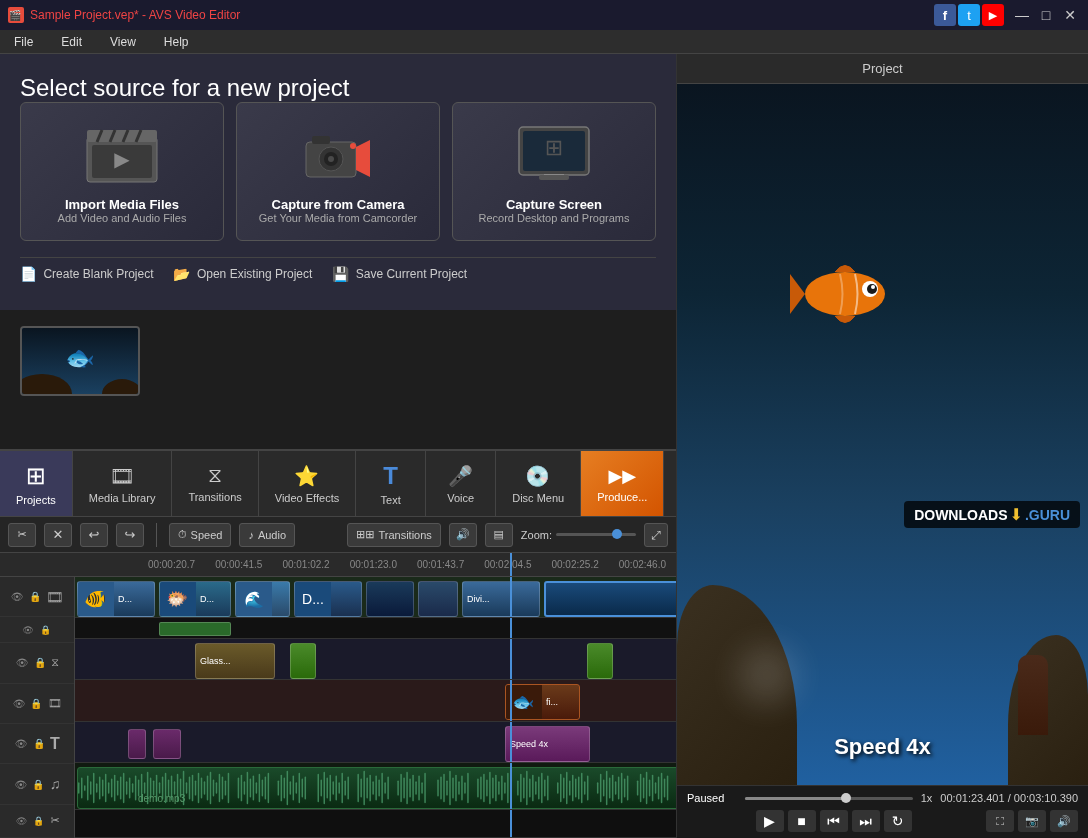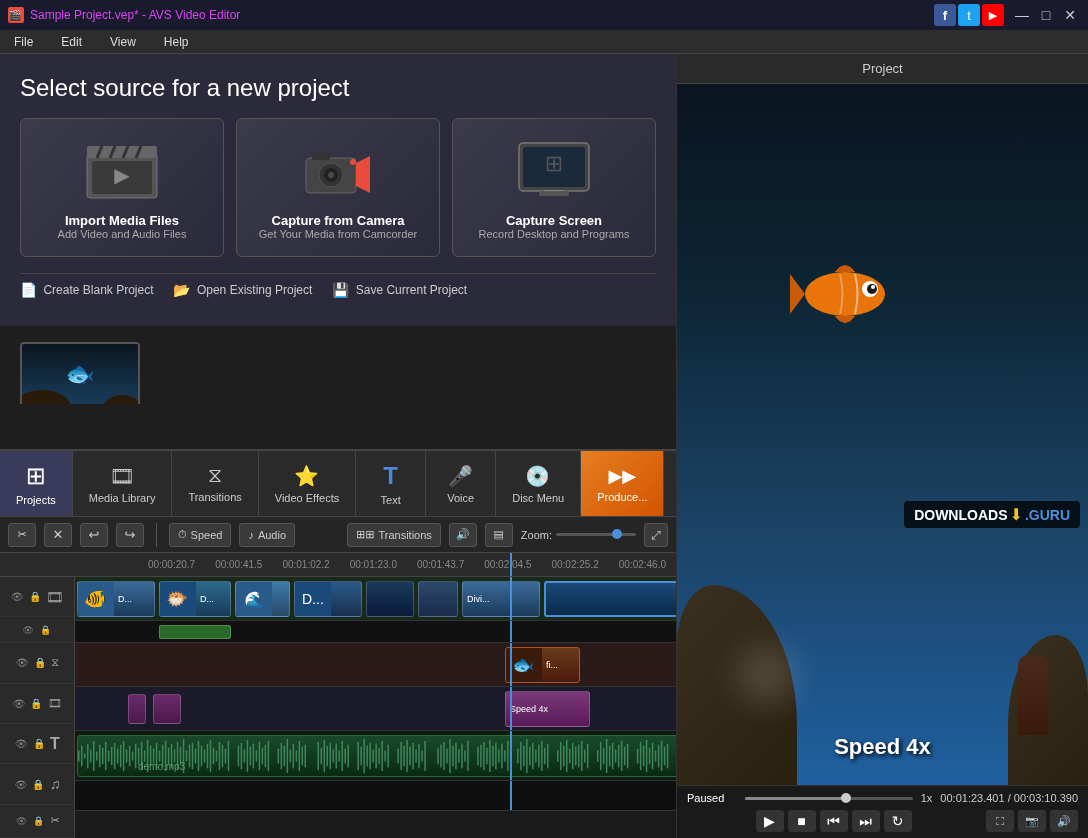--- a/index.html
+++ b/index.html
@@ -2,39 +2,39 @@
 <html><head>
   <meta charset="utf-8">
   <style>
     * { margin: 0; padding: 0; box-sizing: border-box; }
     body { width: 1088px; height: 838px; overflow: hidden; background: #2b2b2b; font-family: 'Segoe UI', Arial, sans-serif; font-size: 12px; color: #fff; }
 
     
     .titlebar { background: #1a1a2e; height: 30px; display: flex; align-items: center; padding: 0 8px; justify-content: space-between; }
     .titlebar-left { display: flex; align-items: center; gap: 6px; }
     .titlebar-icon { width: 16px; height: 16px; background: #e74c3c; border-radius: 2px; display: flex; align-items: center; justify-content: center; font-size: 10px; }
-    .titlebar-title { font-size: 12px; color: #d946ef; }
+    .titlebar-title { font-size: 12px; color: #ef4444; }
     .titlebar-controls { display: flex; gap: 4px; }
     .titlebar-btn { width: 20px; height: 20px; display: flex; align-items: center; justify-content: center; color: #ccc; cursor: pointer; font-size: 14px; }
     .social-icons { display: flex; gap: 2px; }
     .social-icon { width: 22px; height: 22px; display: flex; align-items: center; justify-content: center; font-size: 12px; border-radius: 3px; }
     .fb { background: #3b5998; }
     .tw { background: #1da1f2; }
     .yt { background: #ff0000; }
 
     
     .menubar { background: #2d2d2d; height: 24px; display: flex; align-items: center; padding: 0 8px; gap: 16px; border-bottom: 1px solid #444; }
     .menubar-item { font-size: 12px; color: #ddd; cursor: pointer; padding: 2px 6px; }
 
     
     .left-panel { width: 676px; display: flex; flex-direction: column; background: #1e1e1e; }
 
     
     .source-select { background: #2a2a3a; padding: 20px; flex-shrink: 0; }
-    .source-title { font-size: 24px; color: #fff; margin-bottom: 16px; font-weight: 300; }
+    .source-title { font-size: 24px; color: #fff; margin-bottom: 0; font-weight: 300; }
     .source-options { display: flex; gap: 12px; margin-bottom: 16px; }
     .source-option { flex: 1; background: linear-gradient(135deg, #3a3a4a, #2a2a3a); border: 1px solid #555; border-radius: 6px; padding: 16px 12px; display: flex; flex-direction: column; align-items: center; cursor: pointer; transition: background 0.2s; }
     .source-icon-area { width: 80px; height: 70px; display: flex; align-items: center; justify-content: center; margin-bottom: 8px; }
     .source-option-title { font-size: 13px; color: #fff; text-align: center; font-weight: 600; }
     .source-option-sub { font-size: 11px; color: #aaa; text-align: center; }
 
     
     .project-actions { display: flex; gap: 20px; padding: 8px 0; align-items: center; border-top: 1px solid #444; margin-top: 4px; }
     .project-action { display: flex; align-items: center; gap: 6px; color: #ccc; cursor: pointer; font-size: 12px; }
     .project-action-icon { color: #aaa; font-size: 14px; }
@@ -384,20 +384,29 @@
             <div class="clip video-clip" style="left:469px; width:200px; background:linear-gradient(180deg,#1a4a7a,#0a2a4a); border:2px solid #4a90d9;"></div>
 
             <div class="playhead-line" style="left:435px;"></div>
           </div>
 
           <div class="track-row" style="height:22px; background:#111; min-width:1000px;">
             <div class="clip" style="left:84px; width:72px; height:14px; top:4px; background:#2a6a2a; border-radius:2px;"></div>
             <div class="playhead-line" style="left:435px;"></div>
           </div>
 
+          <div class="track-row" style="height:44px; background:#1a1a2a; min-width:1000px; position:relative;">
+            <div class="clip transition-clip" style="left:120px; width:80px;">
+              <span class="clip-label">Glass...</span>
+            </div>
+            <div class="clip transition-clip" style="left:215px; width:26px; background:linear-gradient(180deg,#4a8a2a,#2a6a0a);"></div>
+            <div class="clip transition-clip" style="left:512px; width:26px; background:linear-gradient(180deg,#4a8a2a,#2a6a0a);"></div>
+
+            <div class="playhead-line" style="left:435px;"></div>
+          </div>
 
           <div class="track-row" style="height:44px; background:#2a1a1a; min-width:1000px; position:relative;">
             <div class="clip" style="left:430px; width:75px; background:linear-gradient(180deg,#6a3a1a,#4a1a0a); border:1px solid #aa5522;">
               <div style="width:36px;height:36px;background:#3a1a0a;flex-shrink:0;display:flex;align-items:center;justify-content:center;font-size:18px;">🐟</div>
               <span class="clip-label">fi...</span>
             </div>
             <div class="playhead-line" style="left:435px;"></div>
           </div>
 
           <div class="track-row" style="height:44px; background:#1a1a2a; min-width:1000px; position:relative;">

